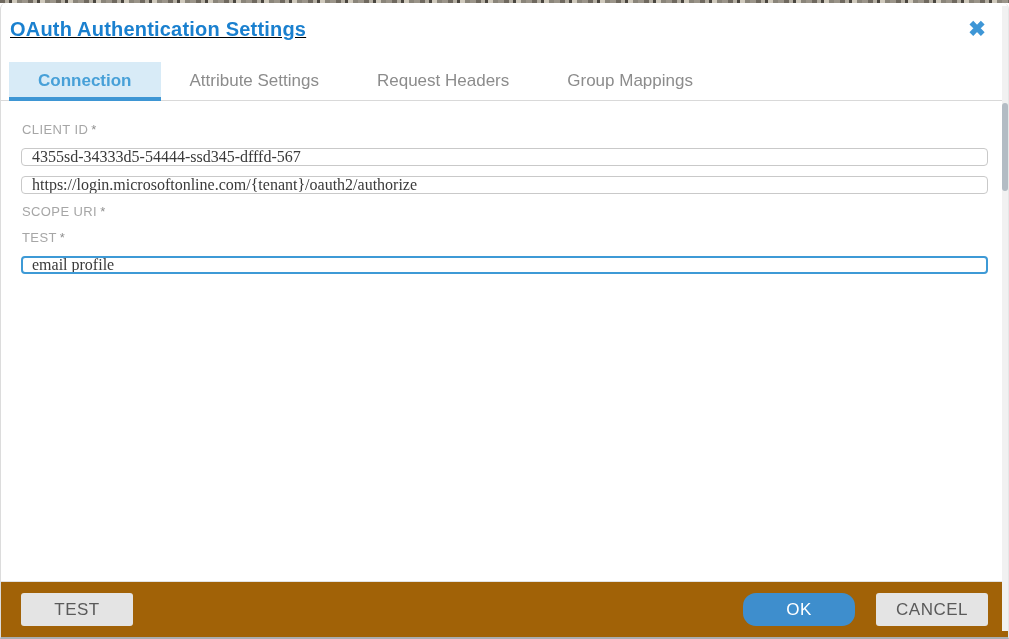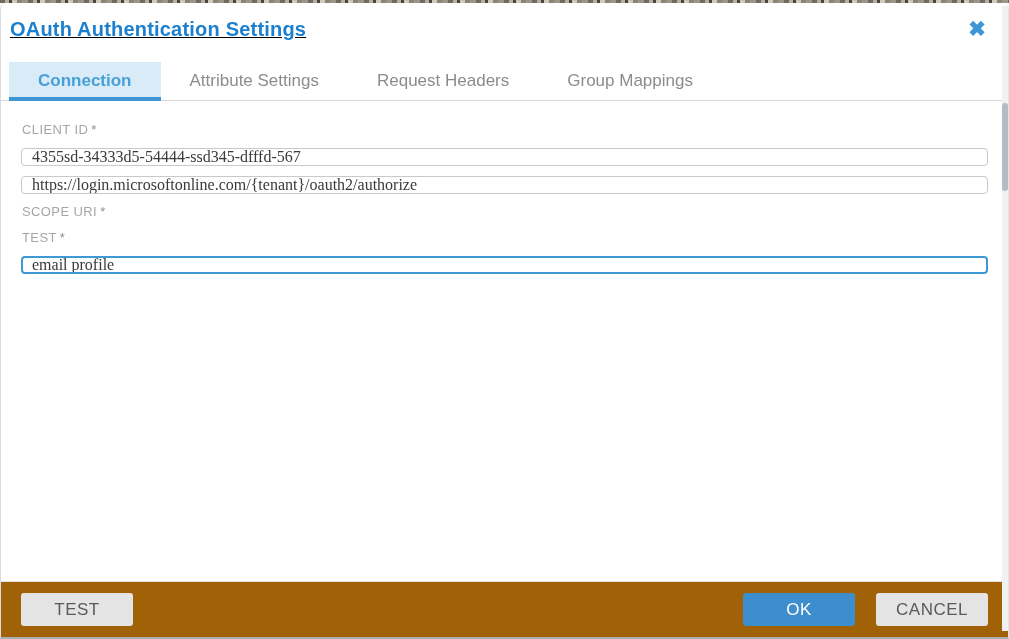--- a/index.html
+++ b/index.html
@@ -56,21 +56,21 @@
   .dlg-footer{
     position:absolute;left:0;right:0;bottom:0;height:56px;
     border-top:1px solid #e2e2e2;background:#a16207;
     display:flex;align-items:center;padding:0 20px;box-sizing:border-box;
   }
   .btn{
     height:33px;min-width:112px;border:none;border-radius:3px;cursor:pointer;
     font-family:"Liberation Sans",sans-serif;font-size:17px;letter-spacing:.5px;
   }
   .btn-gray{background:#e4e4e4;color:#5a5a5a;}
-  .btn-blue{background:#3e8ecd;color:#ffffff;}
+  .btn-blue{background:#3e8ecd;color:#ffffff;border-radius:13px;}
   .btn-test{margin-right:auto;}
   .btn-cancel{margin-left:21px;}
   .scroll-track{
     position:absolute;top:3px;right:0;width:6px;bottom:6px;background:#f1f1f1;
   }
   .scroll-thumb{
     position:absolute;top:97px;left:0;width:6px;height:88px;
     background:#b3bcc4;border-radius:3px;cursor:pointer;
   }
 </style>

